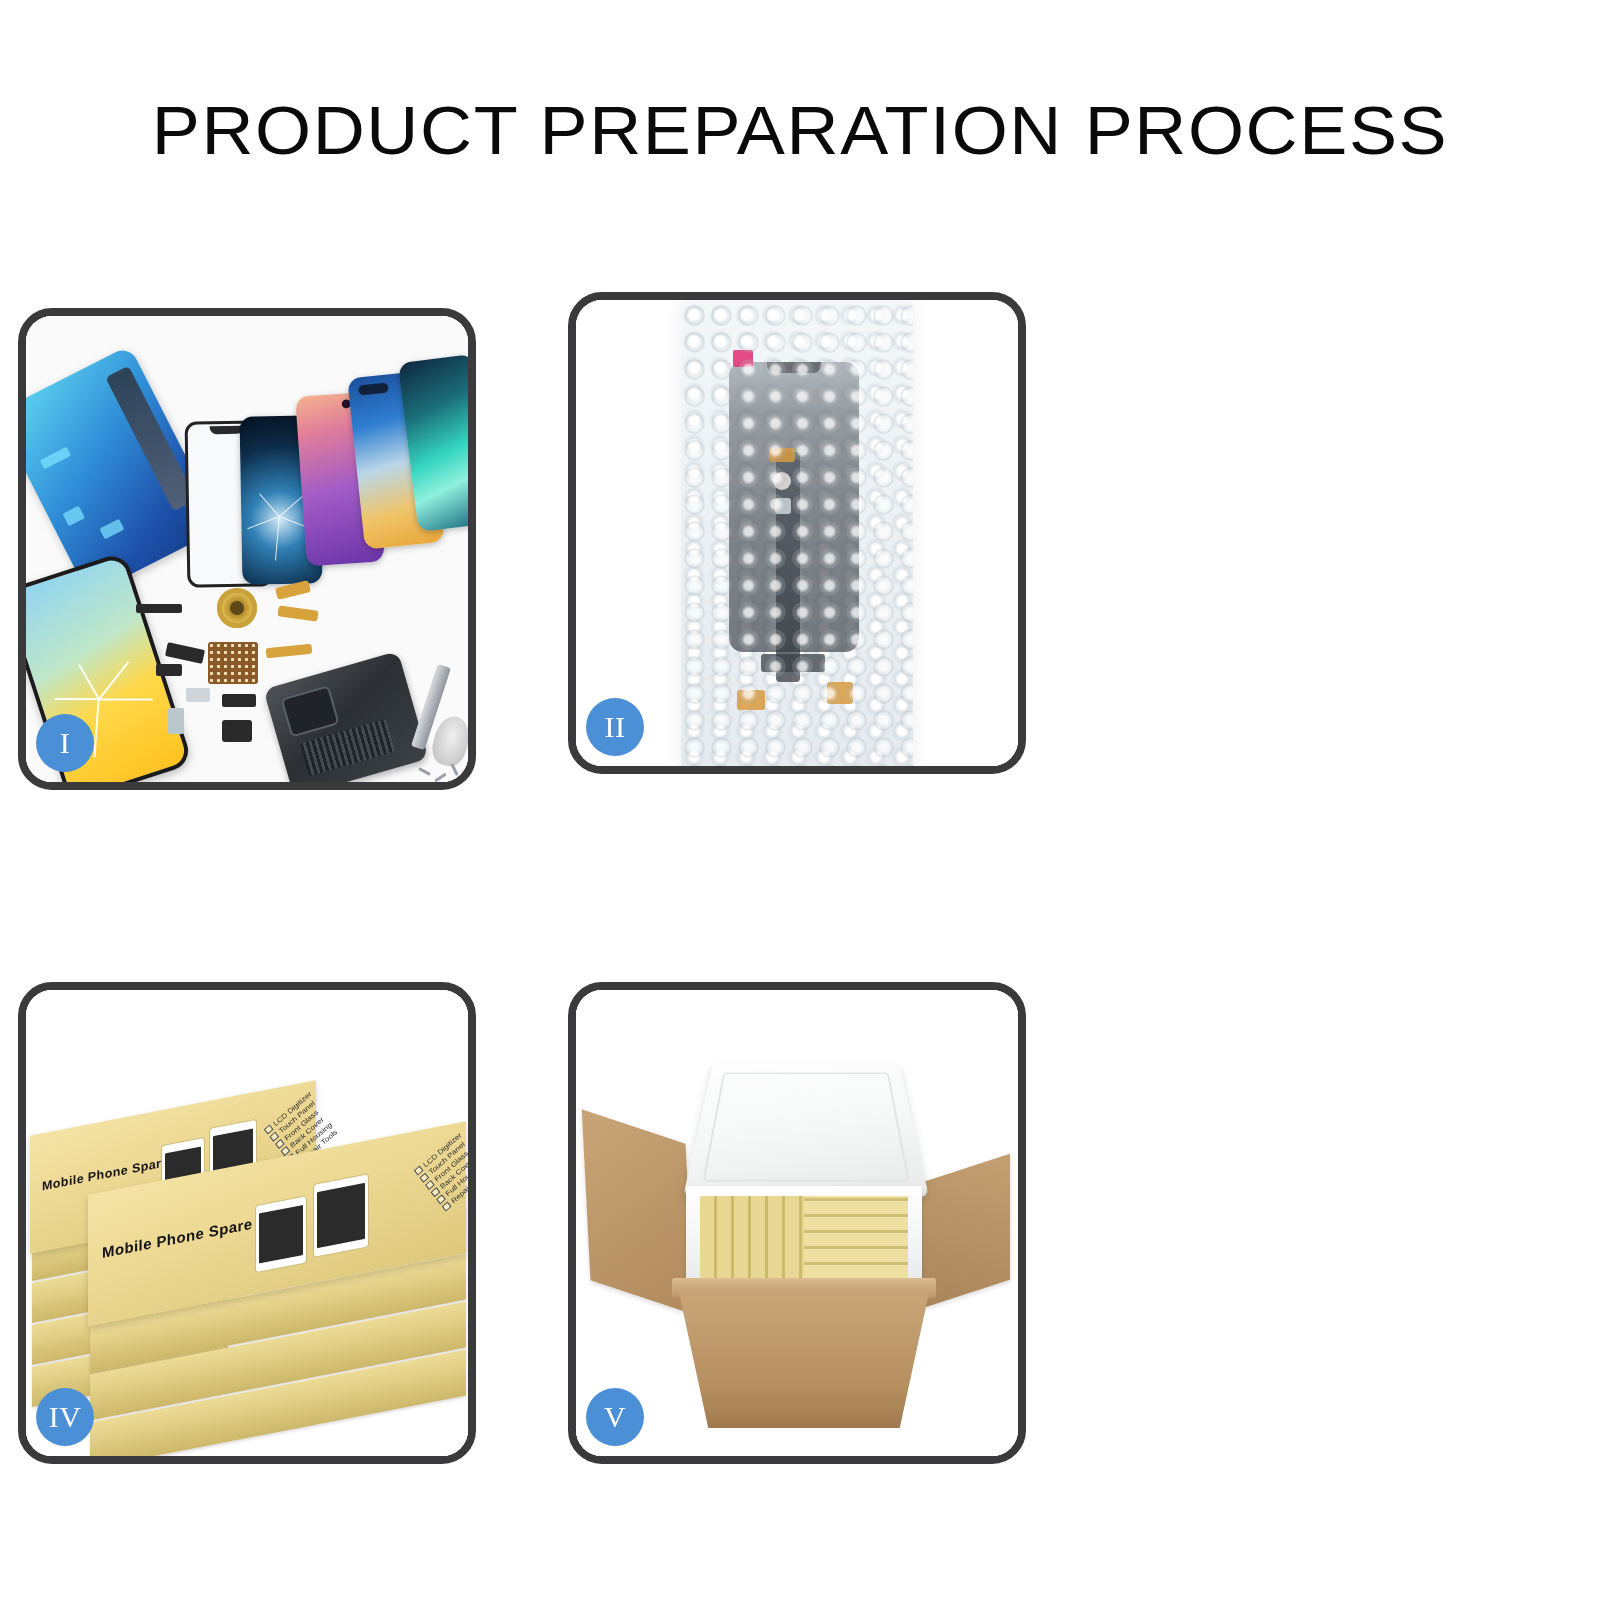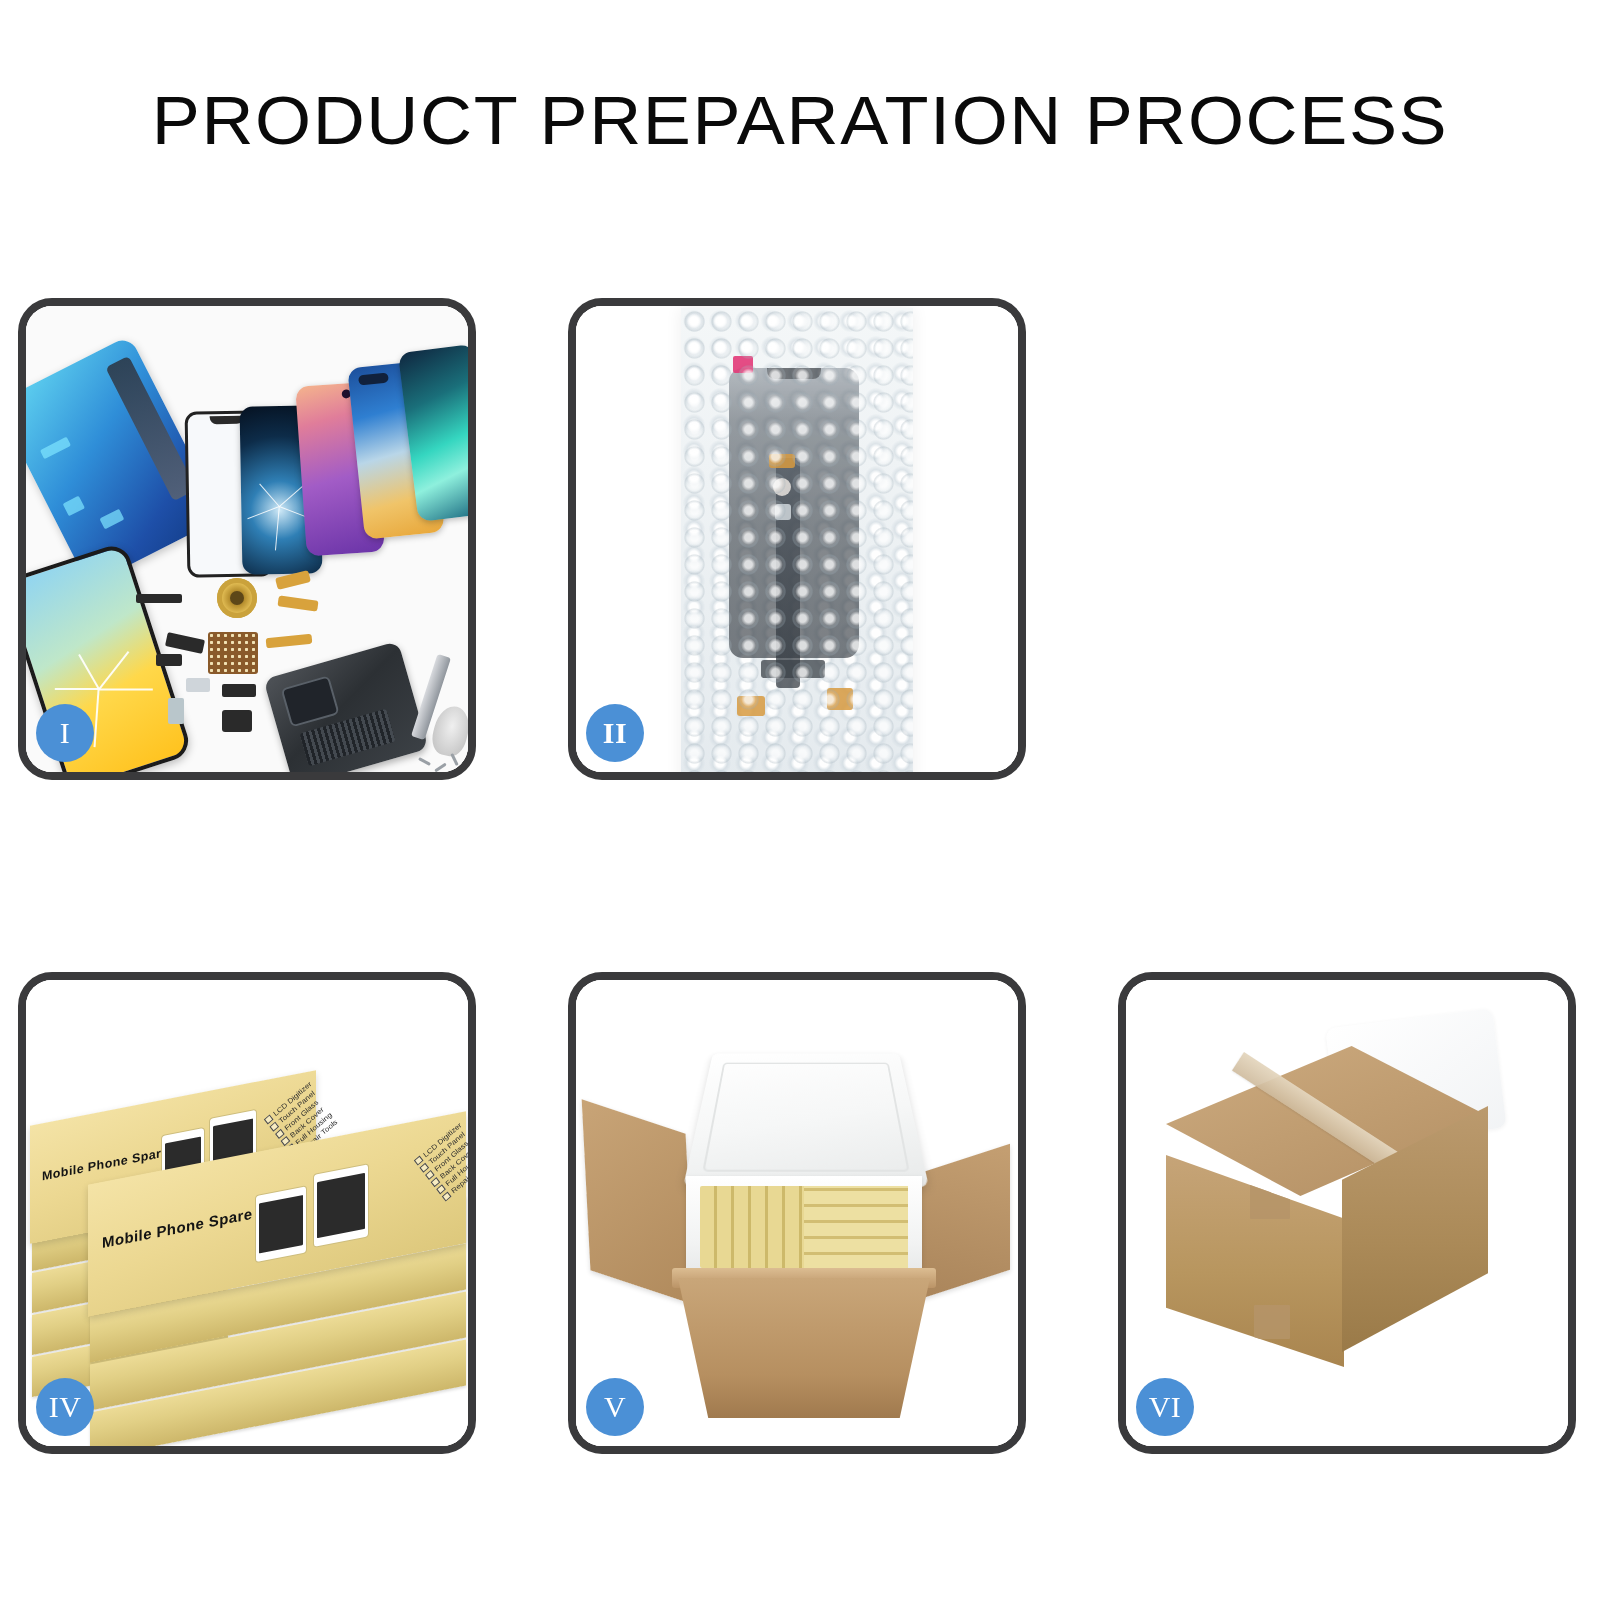--- a/index.html
+++ b/index.html
@@ -3,21 +3,21 @@
 <meta charset="utf-8">
 <style>
   html,body{margin:0;padding:0;}
   body{
     width:1600px;height:1600px;
     background:#ffffff;
     font-family:"Liberation Sans", sans-serif;
     overflow:hidden;
     position:relative;
   }
-  .page{position:absolute;inset:0;}
+  .page{position:absolute;inset:0;margin-top:10px;}
 
   
   .header{position:absolute;left:0;top:0;width:1600px;text-align:center;}
   .title{
     font-size:68px;line-height:1;
     font-weight:400;
     letter-spacing:1.5px;
     color:#0a0a0a;
     margin-top:86px;
     transform:scaleX(1.06);
@@ -43,21 +43,21 @@
     box-sizing:border-box;
     overflow:visible;
   }
   .panel .clip{
     position:absolute;inset:0;
     border-radius:26px;
     overflow:hidden;
     background:#fff;
   }
   .p1{left:18px;top:298px;}
-  .p2{left:568px;top:298px;font-weight:bold;}
+  .p2{left:568px;top:282px;}
   .p3{left:1118px;top:298px;}
   .p4{left:18px;top:972px;}
   .p5{left:568px;top:972px;}
   .p6{left:1118px;top:972px;}
 
   .badge{
     position:absolute;
     width:58px;height:58px;border-radius:50%;
     background:#4b90d6;
     color:#fff;
@@ -562,29 +562,15 @@
         <div class="foamLid"></div>
         <div class="foamBase"></div>
         <div class="goldfill"></div>
         <div class="goldfill2"></div>
         <div class="cartonLip"></div>
         <div class="cartonBody"></div>
       </div>
       <div class="badge">V</div>
     </div>
 
-    <div class="panel p6">
-      <div class="clip">
-        <div class="vi-bg"></div>
-        <div class="vsheet"></div>
-        <div class="vtop"></div>
-        <div class="vtape"></div>
-        <div class="vfront">
-          <span class="vpatch" style="left:84px;top:26px;width:40px;height:38px;"></span>
-          <span class="vpatch" style="left:88px;top:150px;width:36px;height:34px;"></span>
-        </div>
-        <div class="vside"></div>
-      </div>
-      <div class="badge">VI</div>
-    </div>
 
   </div>
 </div>
 
 </body></html>

